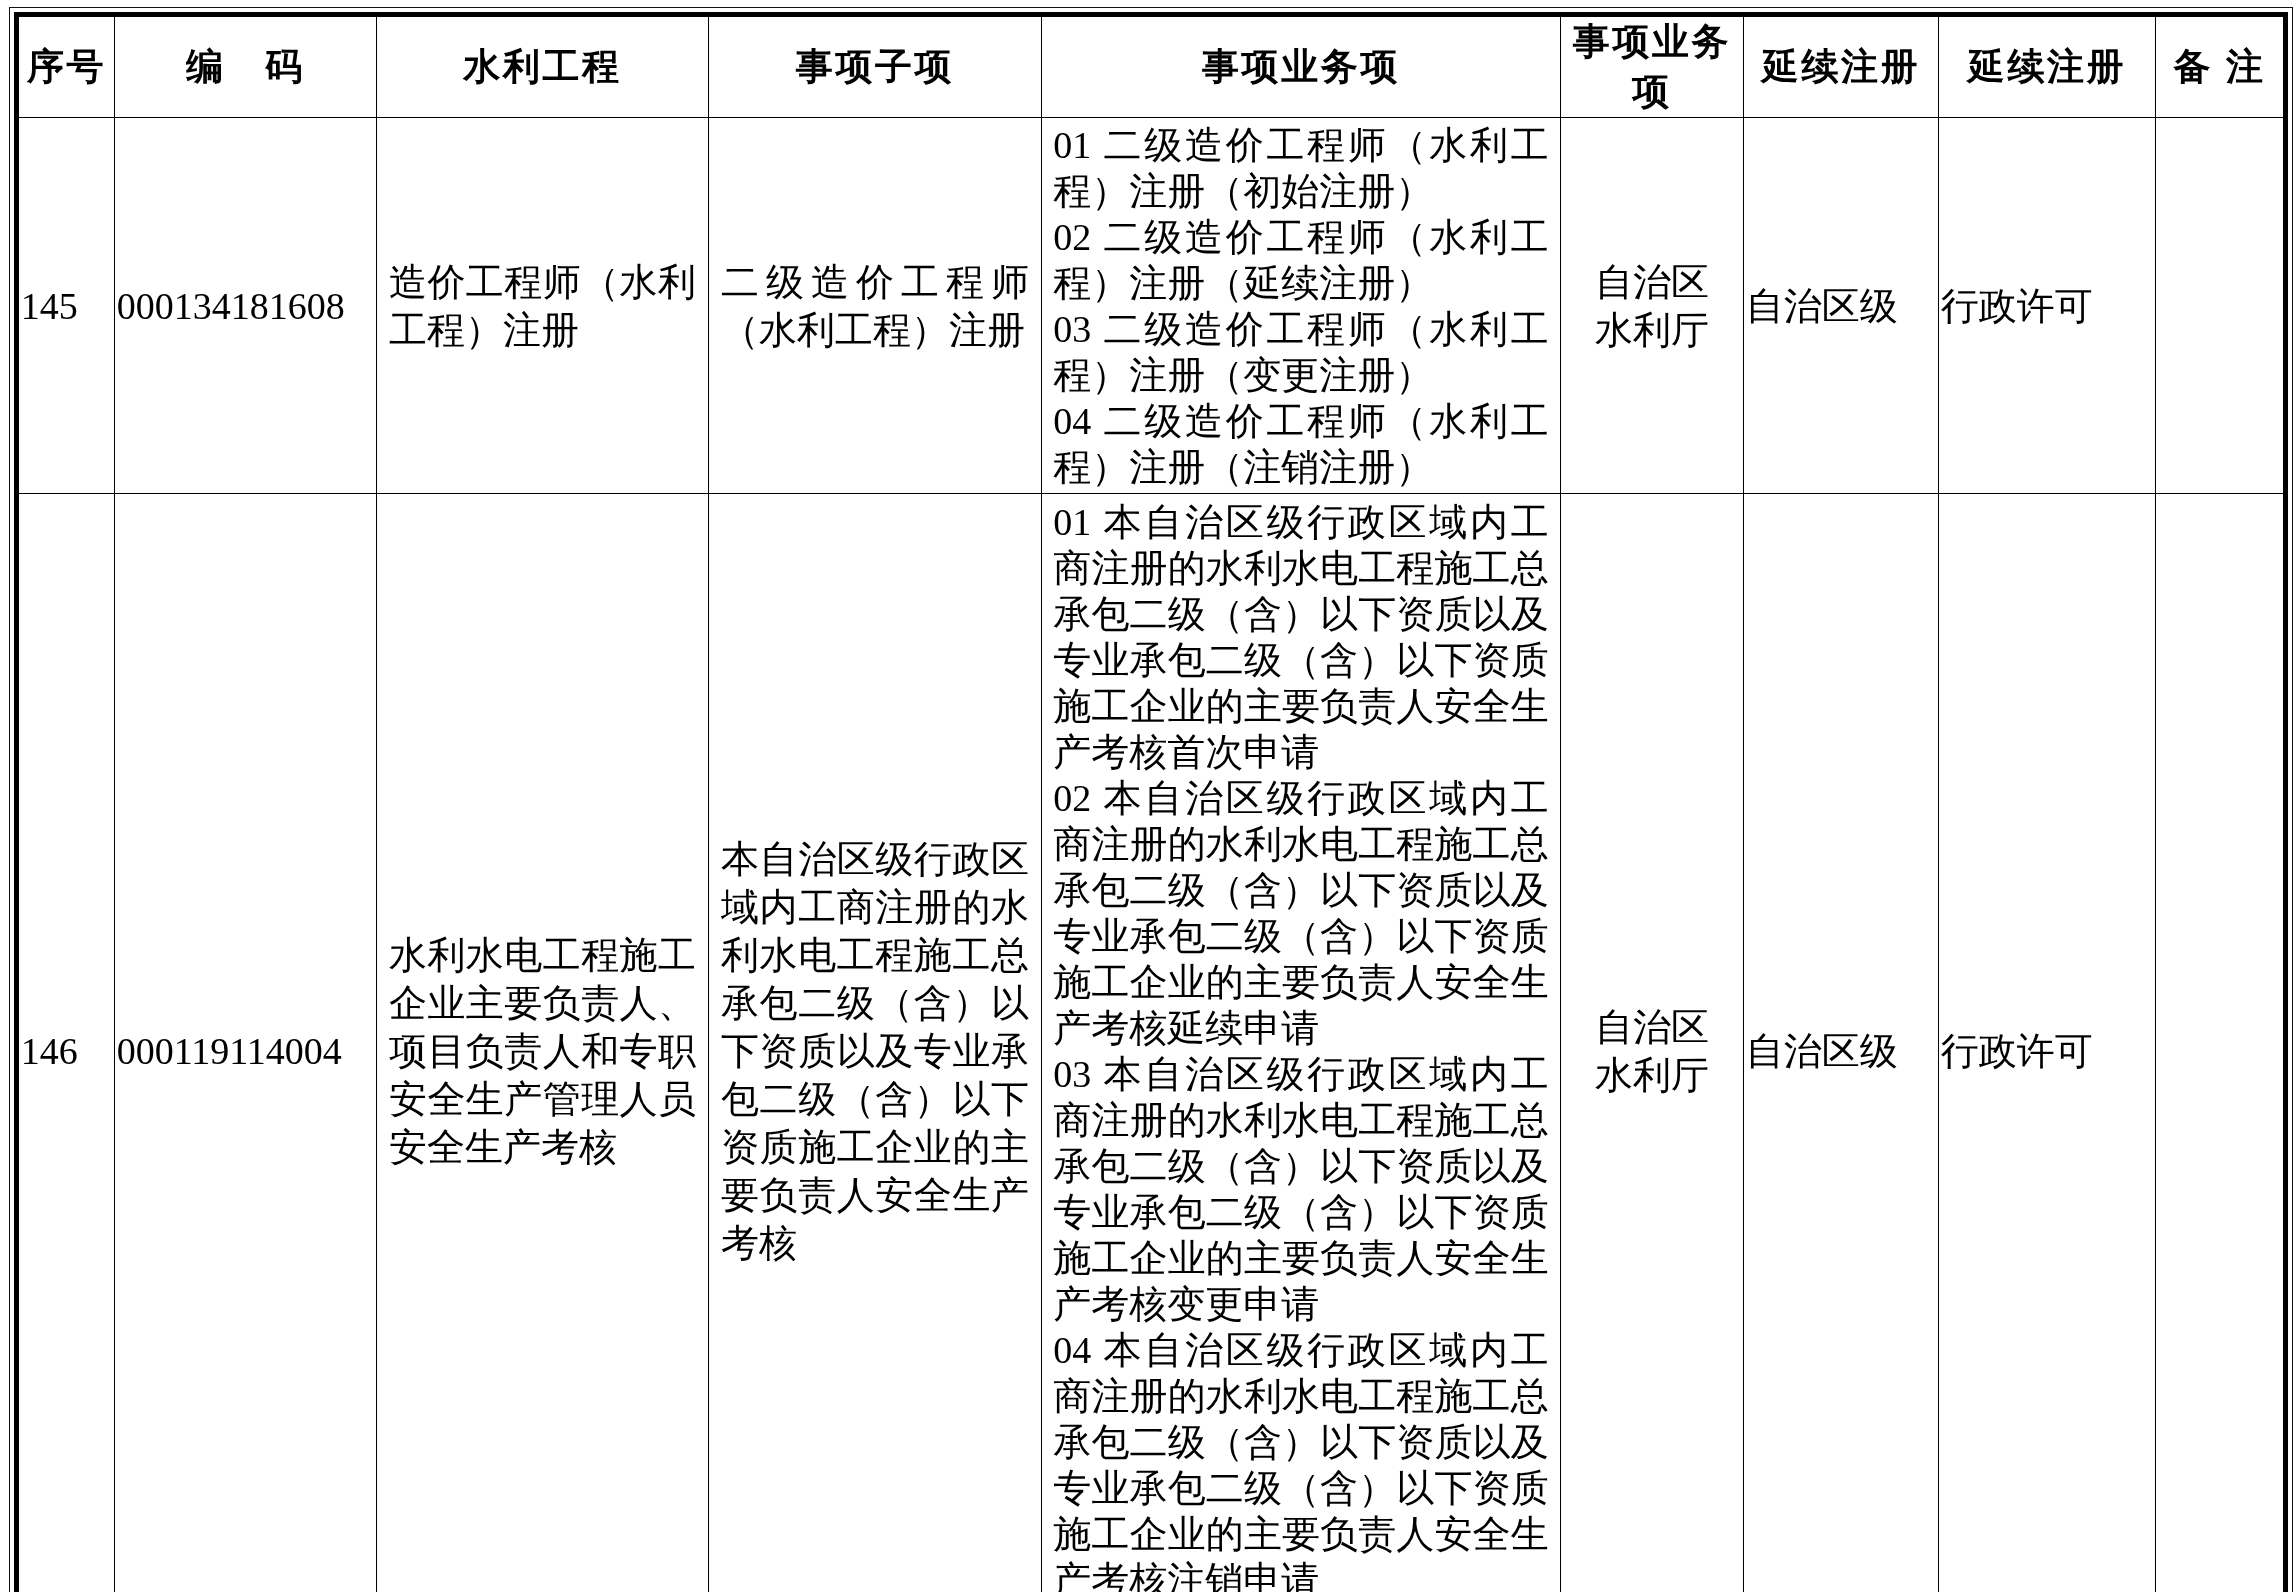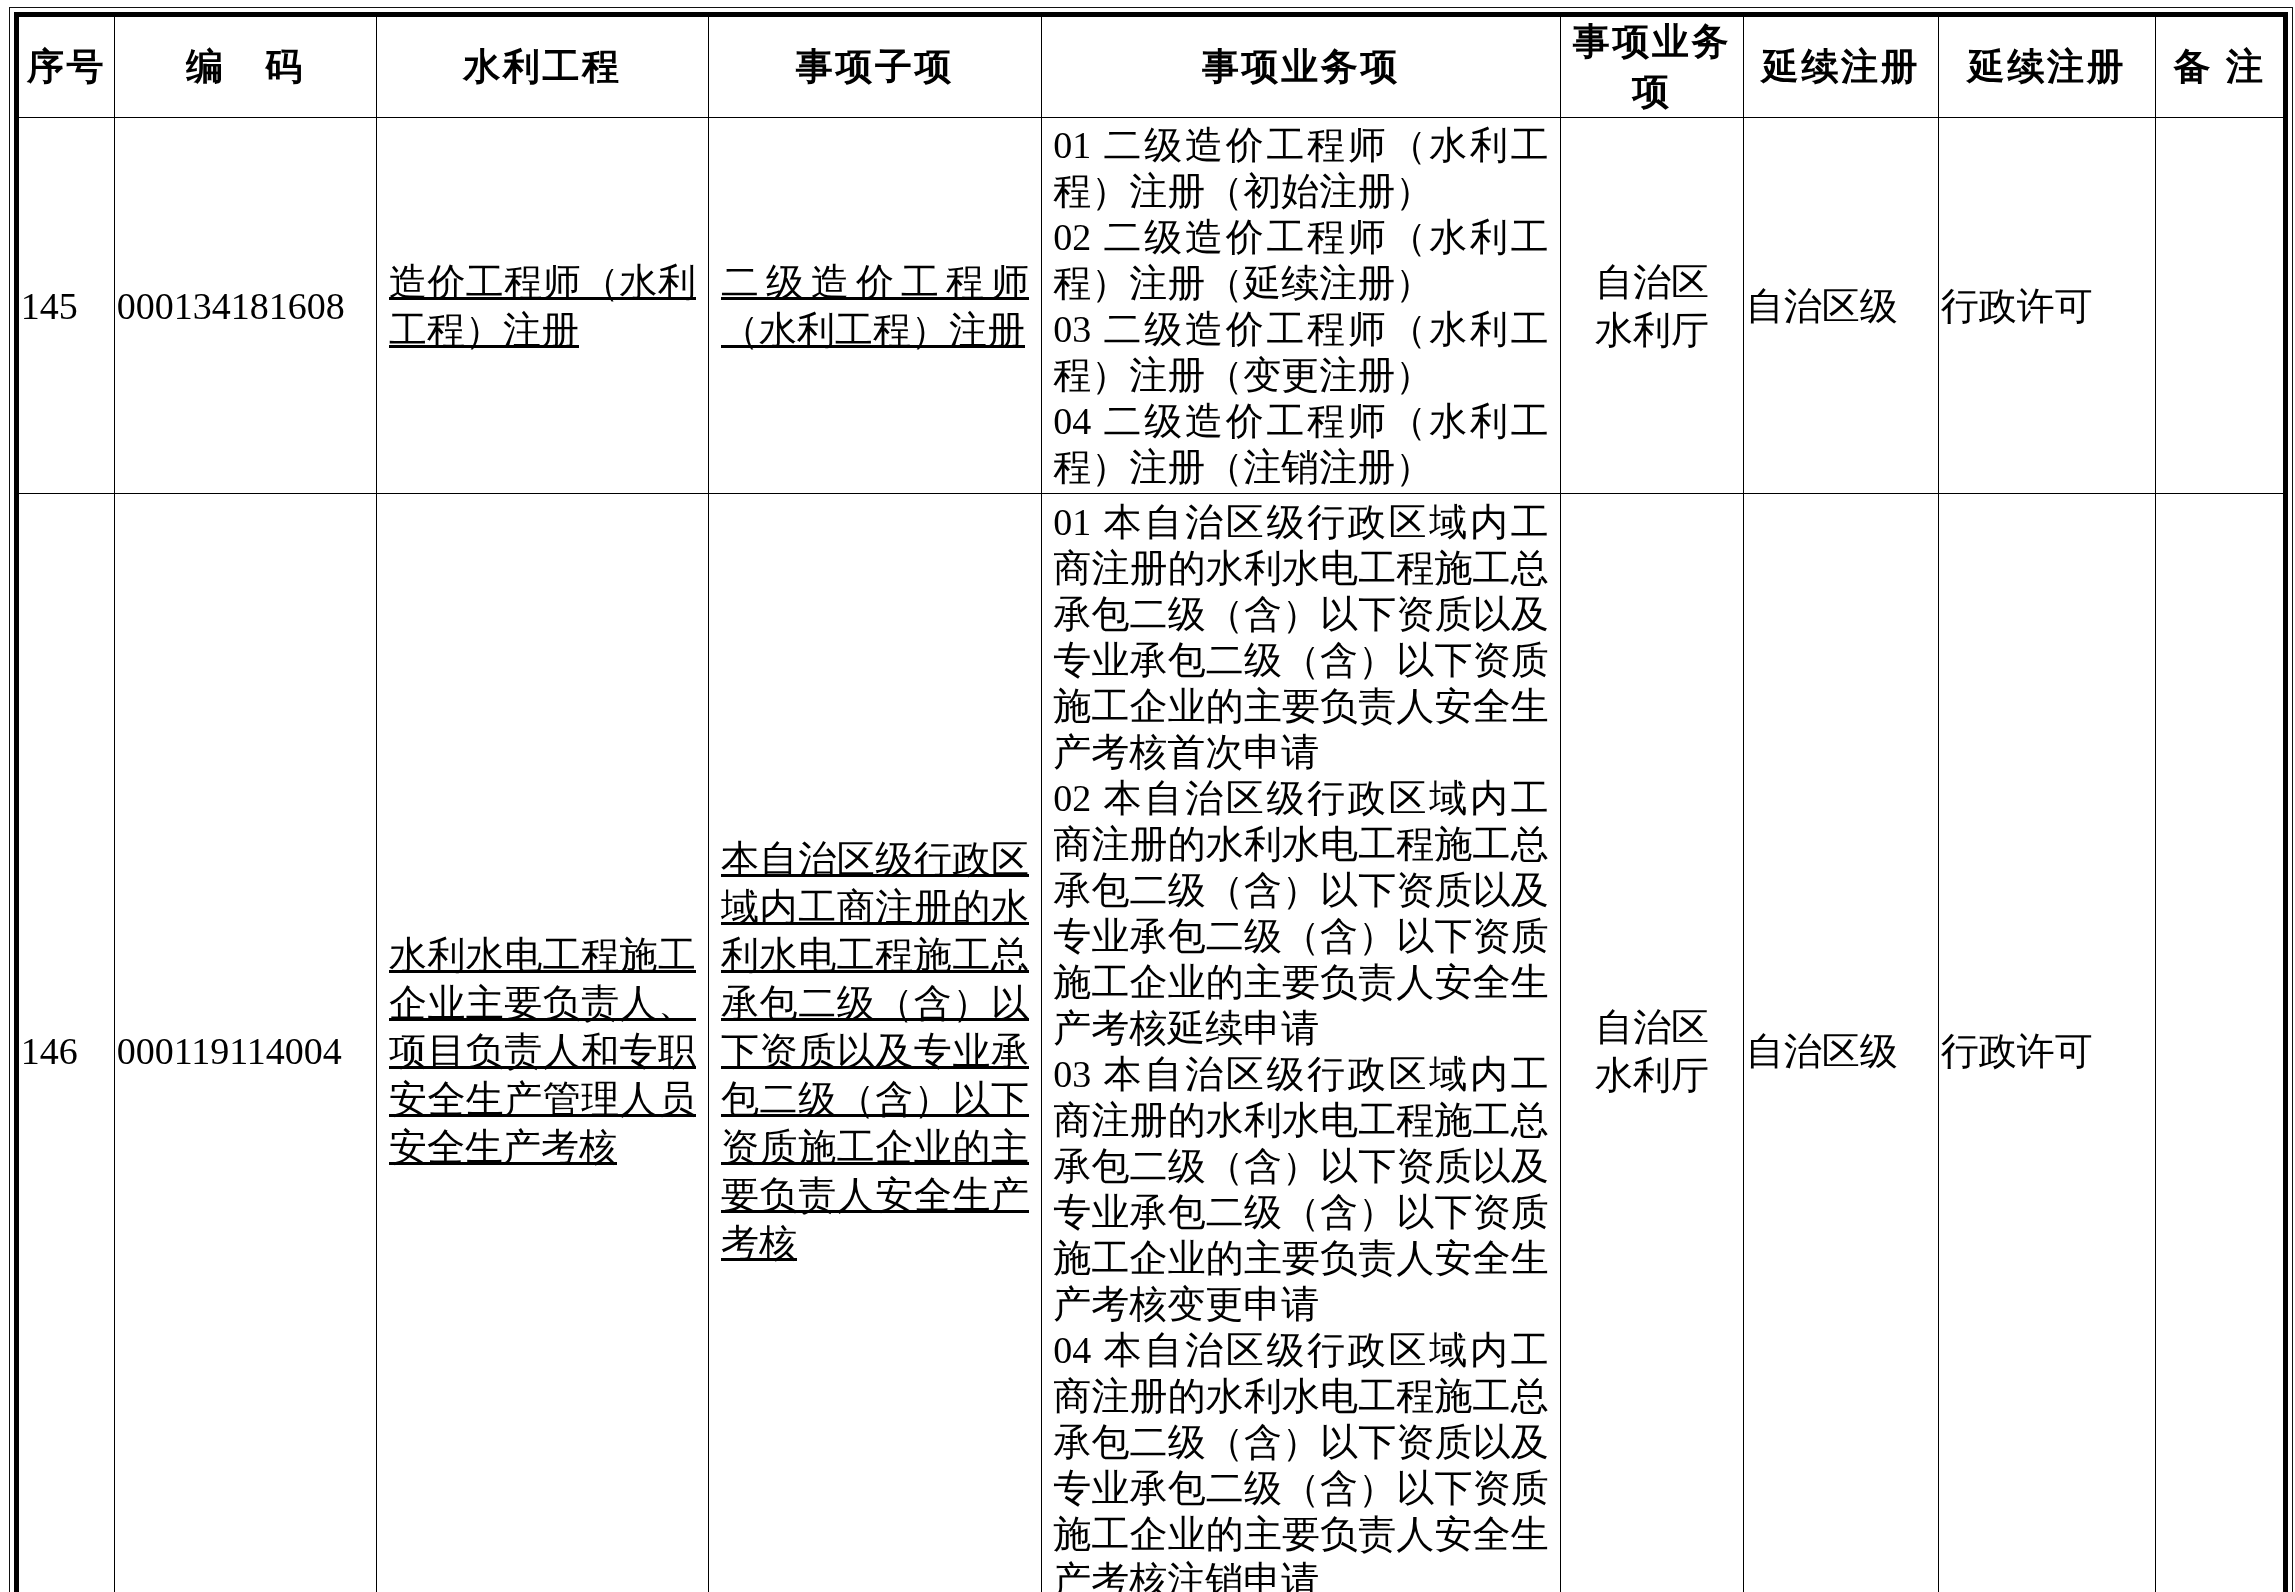--- a/index.html
+++ b/index.html
@@ -46,21 +46,20 @@
   td {
     font-family: "Liberation Serif", "DejaVu Serif", serif;
     font-size: 38px;
     line-height: 48px;
   }
   td.c { text-align: left; padding: 3.5px 1.7px; }
   td.j {
     text-align: justify;
     text-justify: inter-ideograph;
     padding: 8.7px 12px;
-    text-decoration: underline;
   }
   td.biz {
     text-align: justify;
     text-justify: inter-ideograph;
     white-space: pre-line;
     line-height: 46px;
     padding: 3.5px 11.3px;
   }
   td.dept {
     text-align: center;

